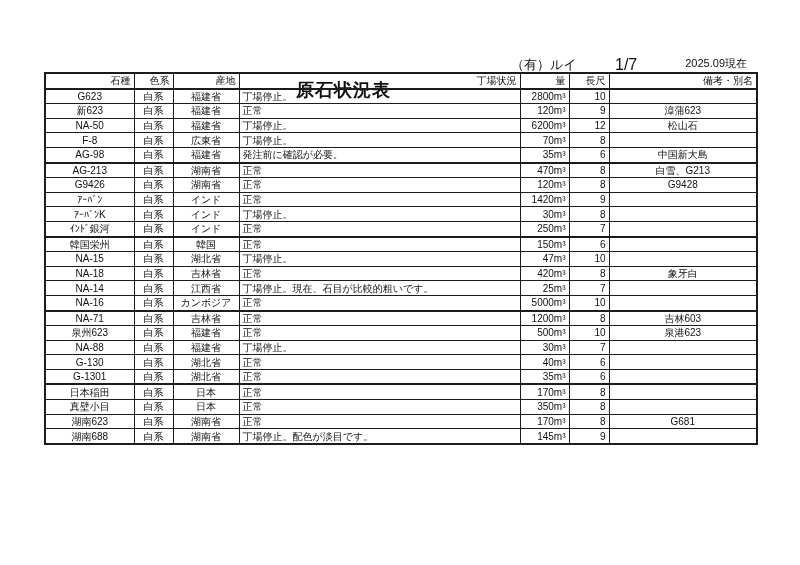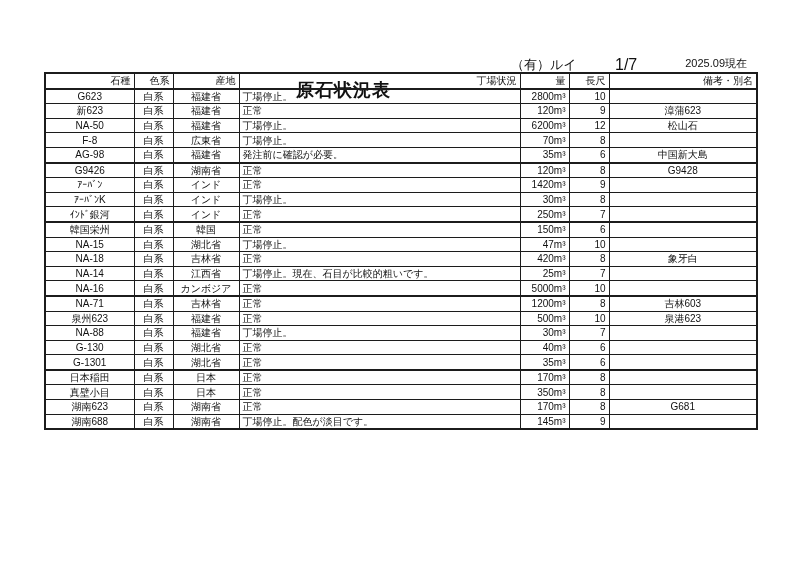--- a/index.html
+++ b/index.html
@@ -108,20 +108,29 @@
         <tr class="group-end">
     <td class="c-stone">AG-98</td>
     <td class="c-color">白系</td>
     <td class="c-origin">福建省</td>
     <td class="c-status">発注前に確認が必要。</td>
     <td class="c-qty">35m³</td>
     <td class="c-len">6</td>
     <td class="c-remarks">中国新大島</td>
   </tr>
         <tr>
+    <td class="c-stone">AG-213</td>
+    <td class="c-color">白系</td>
+    <td class="c-origin">湖南省</td>
+    <td class="c-status">正常</td>
+    <td class="c-qty">470m³</td>
+    <td class="c-len">8</td>
+    <td class="c-remarks">白雪、G213</td>
+  </tr>
+        <tr>
     <td class="c-stone">G9426</td>
     <td class="c-color">白系</td>
     <td class="c-origin">湖南省</td>
     <td class="c-status">正常</td>
     <td class="c-qty">120m³</td>
     <td class="c-len">8</td>
     <td class="c-remarks">G9428</td>
   </tr>
         <tr>
     <td class="c-stone">ｱｰﾊﾞﾝ</td>

